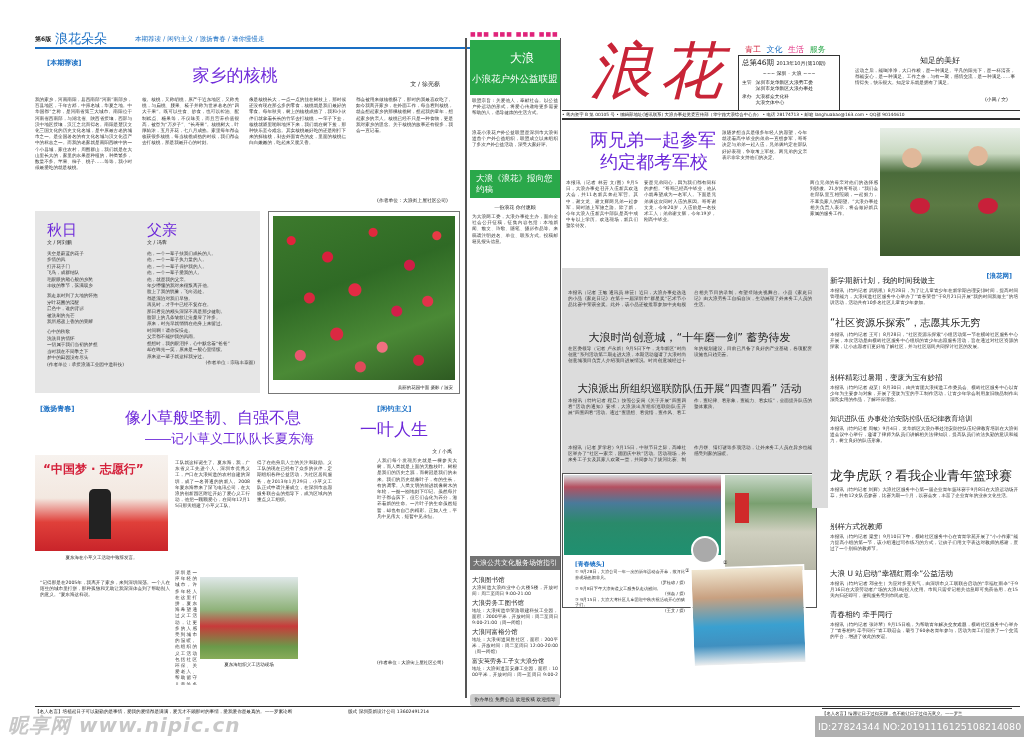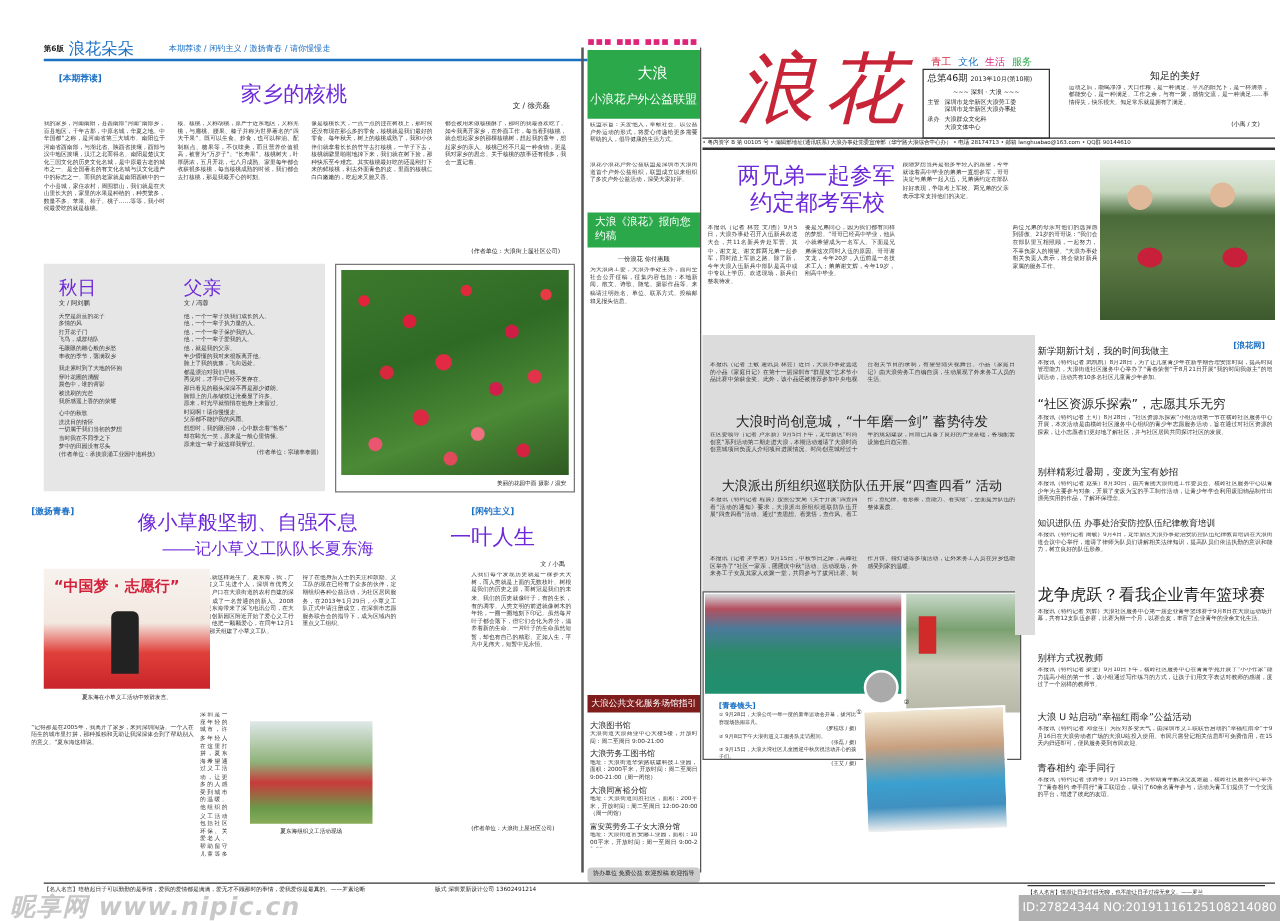--- a/index.html
+++ b/index.html
@@ -35,21 +35,21 @@
  radial-gradient(circle at 15% 85%,#ea5670 0 5px,transparent 6px),
  radial-gradient(circle at 80% 88%,#d32340 0 5px,transparent 6px),
  radial-gradient(circle at 48% 92%,#e04a5a 0 5px,transparent 6px),
  linear-gradient(160deg,#3d7a2d,#2f6a25 40%,#4b8a36 70%,#2e5a22)}
 
 #xc-photo1{left:35px;top:455px;width:133px;height:96px;background:linear-gradient(180deg,#f7f2ee 0,#f3e8e0 45%,#e0403a 70%,#c9242a 100%)}
 #xc-photo2{left:200px;top:577px;width:98px;height:82px;background:linear-gradient(180deg,#dfe8e8 0,#8fb27a 40%,#c83a3a 60%,#6a9a4a 85%,#88ac5a 100%)}
 
 #mid-top{left:470px;top:40px;width:90px;height:55px;background:#2aa84a;color:#fff}
 #mid-green2{left:470px;top:170px;width:90px;height:28px;background:#2aa84a;color:#fff;text-align:left}
-#mid-green3{left:470px;top:556px;width:90px;height:14px;background:#7f1d1d;color:#fff;text-align:center}
+#mid-green3{left:470px;top:556px;width:90px;height:14px;background:#737373;color:#fff;text-align:center}
 #mid-gray{left:470px;top:694px;width:90px;height:12px;background:#ccc;border-radius:3px;text-align:center}
 #mid-vline{left:560px;top:38px;width:1px;height:660px;background:#555}
 
 #masthead-logo{left:590px;top:33px;width:140px;height:75px}
 #info-box{left:738px;top:55px;width:102px;height:56px;border:1px solid #333}
 #bar{left:562px;top:110px;width:458px;height:10px;border-top:1px solid #333;border-bottom:2px solid #333}
 
 #gray-band{left:562px;top:268px;width:255px;height:205px;background:#dcdcdc}
 #photo-area{left:562px;top:473px;width:255px;height:135px;border:1px solid #555;background:#fff}
 #bottom-rule{left:35px;top:706px;width:985px;height:1px;background:#333}
@@ -122,21 +122,21 @@
       <div>原来这一辈子就这样我穿过。</div>
     <div style="text-align:right">(作者单位：宗瑞丰泰圆)</div>
   </div>
 </div>
 
 <div id="flowerbox" class="abs">
   <div id="flowerimg"></div>
   <div class="abs" style="right:6px;bottom:3px;font-size:4.5px">美丽的花园中面   摄影 / 温安</div>
 </div>
 
-<div class="abs" style="left:20px;top:400px;width:300px;height:300px">
+<div class="abs" style="left:35px;top:400px;width:300px;height:300px">
   <div class="tag abs" style="left:5px;top:4px">[激扬青春]</div>
   <div class="abs hl" style="left:110px;top:30px;font-size:13px">——记小草义工队队长夏东海</div>
   <div class="abs hl" style="left:90px;top:8px;font-size:16px">像小草般坚韧、自强不息</div>
   <div class="col tiny" style="left:140px;top:60px;width:75px;height:100px">工队就这样诞生了。夏东海，我，广东省义工先进个人，深圳市优秀义工，户口在大浪街道的农村自建的深圳，成了一名普通的的新人。2008年夏东海带来了深飞电讯公司，在大浪的创新园区附近开始了爱心义工行动，他把一颗颗爱心，在同年12月15日那天组建了小草义工队。</div>
   <div class="col tiny" style="left:222px;top:60px;width:75px;height:100px">得了在他身后人士的关注和鼓励。义工队的现在已经有了众多的伙伴，定期组织各种公益活动，为社区居民服务，在2013年1月29日，小草义工队正式申请注册成立，在深圳市志愿服务联合会的指导下，成为区域内的重点义工组织。</div>
   <div class="col tiny" style="left:5px;top:180px;width:130px;height:105px">“记得那是在2005年，我离开了家乡，来到深圳闯荡。一个人在陌生的城市里打拼，那种孤独和无助让我深深体会到了帮助别人的意义。”夏东海这样说。</div>
   <div class="col tiny" style="left:140px;top:170px;width:22px;height:115px">深圳是一座年轻的城市，许多年轻人在这里打拼，夏东海希望通过义工活动，让更多的人感受到城市的温暖。他组织的义工活动包括社区环保、关爱老人、帮助留守儿童等多种形式。</div>
 </div>
 <div id="xc-photo1" class="abs photo">
   <div style="position:absolute;left:8px;top:6px;font-size:12px;color:#d4213b;font-weight:bold">“中国梦 · 志愿行”</div>

